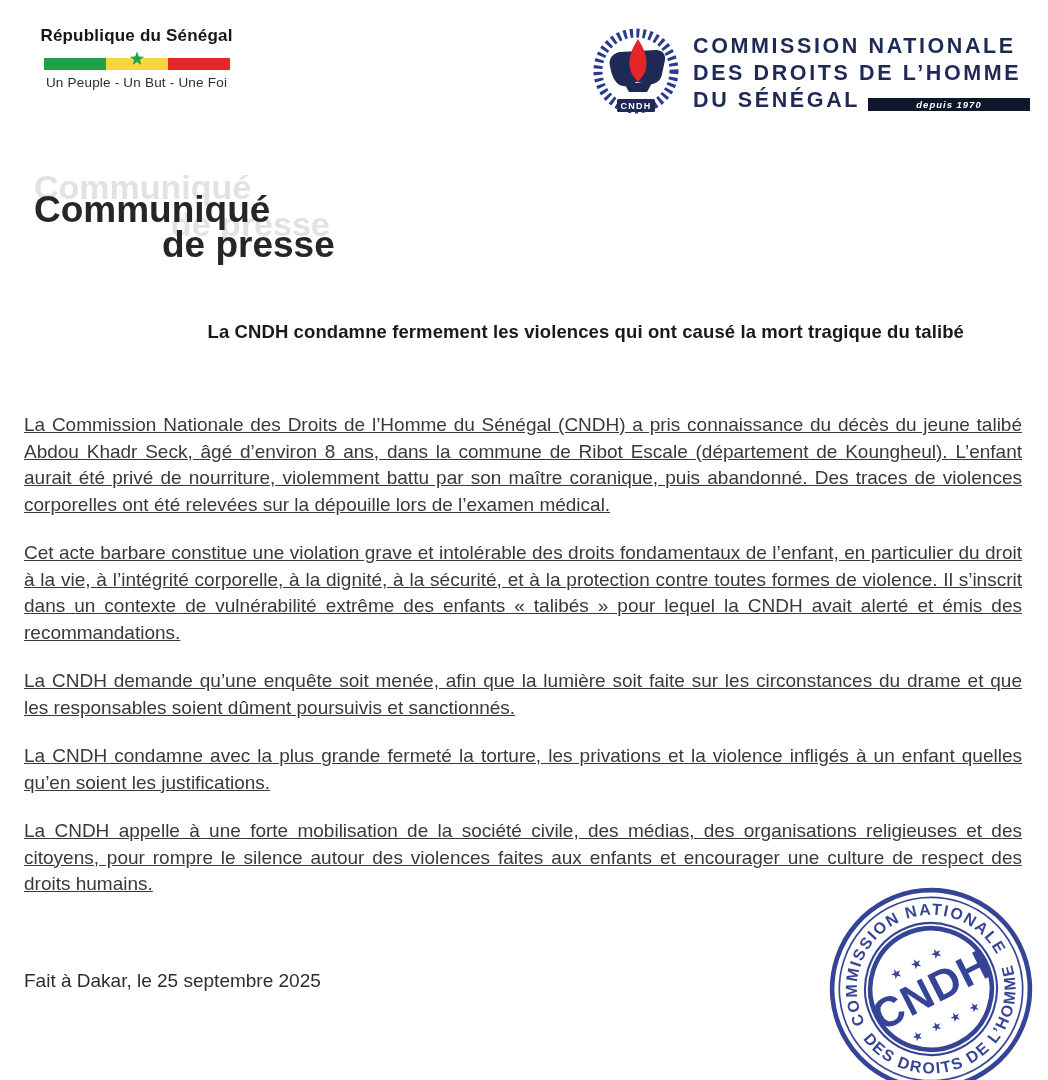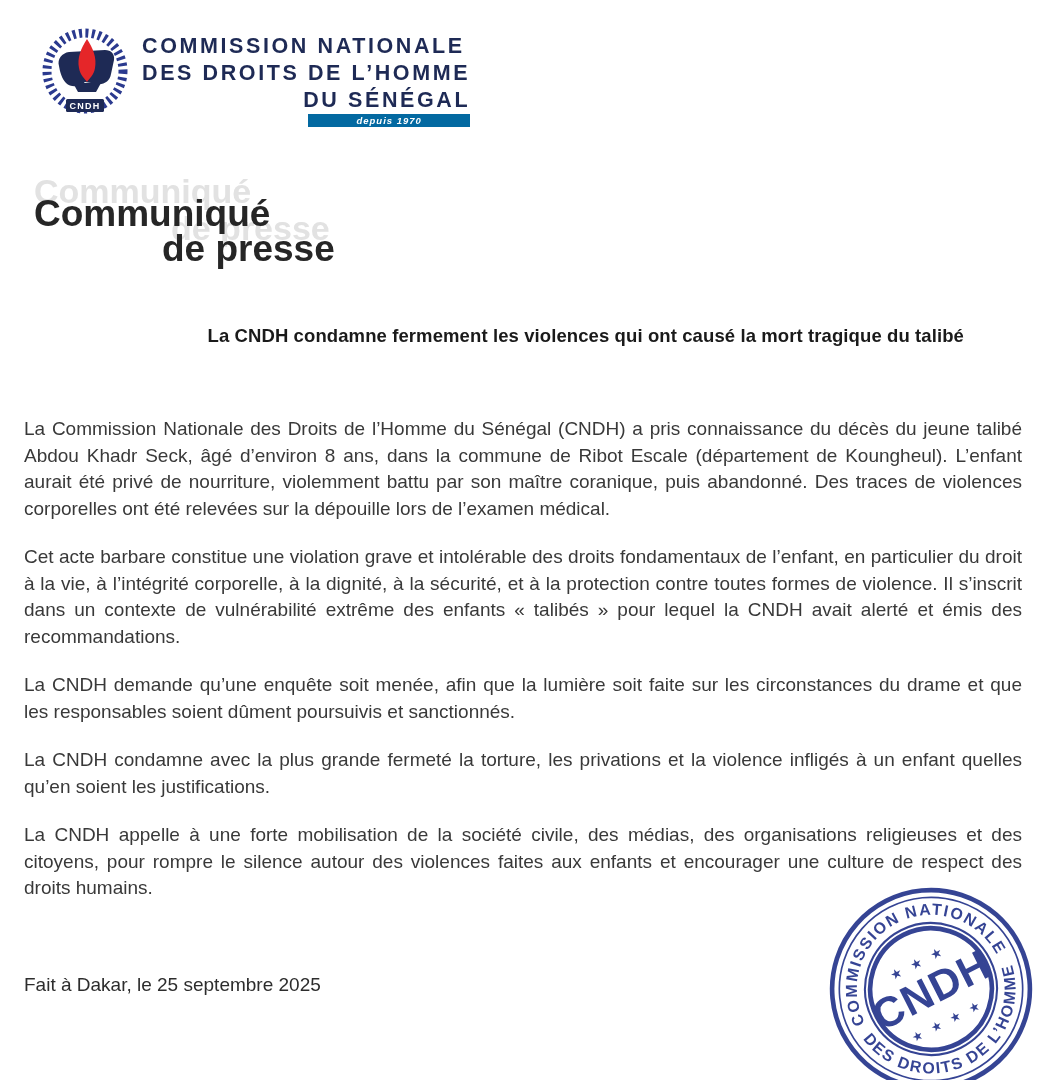--- a/index.html
+++ b/index.html
@@ -13,40 +13,40 @@
   .top { display:flex; justify-content:space-between; align-items:flex-start; padding:26px 18px 0 34px; }
   .gov { width:205px; text-align:center; }
   .gov-title { font-size:17px; font-weight:bold; color:#161616; letter-spacing:0.2px; }
   .flag { width:186px; height:24px; margin-top:2px; display:block; margin-left:auto; margin-right:auto; }
   .gov-motto { font-size:13.5px; color:#2d2d2d; margin-top:3px; letter-spacing:0.2px; }
 
   .org { display:flex; align-items:flex-start; gap:6px; }
   .cndh-logo { width:102px; height:100px; flex:0 0 auto; }
   .org-text { padding-top:7px; }
   .org-line { font-size:21.5px; font-weight:bold; color:#1e2a55; letter-spacing:2.6px; line-height:27px; white-space:nowrap; }
-  .org-line3-row { display:flex; align-items:flex-end;flex-direction:column; }
-  .since-bar { background:#0369a1; height:13px; width:162px; margin-left:8px; margin-bottom:3px;
+  .org-line3-row { display:flex; align-items:flex-end; }
+  .since-bar { background:#0f172a; height:13px; width:162px; margin-left:8px; margin-bottom:3px;
                display:flex; align-items:center; justify-content:center; }
   .since-text { color:#ffffff; font-size:9.5px; font-weight:bold; font-style:italic; letter-spacing:1px; }
 
   
   .doc-title { position:relative; height:112px; margin:42px 16px 0 34px; }
   .doc-title span { position:absolute; white-space:nowrap; font-weight:600; }
   .t1 { left:0;    top:0;    font-size:34px; color:#e2e2e2; }
   .t2 { left:137px; top:37px; font-size:34px; color:#e2e2e2; }
   .t3 { left:0;    top:21px; font-size:37px; color:#262626; }
   .t4 { left:128px; top:56px; font-size:37px; color:#262626; }
 
   
   .headline { margin:38px 84px 0; text-align:right; font-size:18.5px; line-height:28px;
               font-weight:bold; color:#1a1a1a; letter-spacing:0.1px; }
 
   
   .body { margin:66px 26px 0 24px; }
-  .body p { font-size:19px; line-height:26.5px; color:#393939; text-align:justify; margin:0 0 22px; }
+  .body p { font-size:19px; line-height:26.5px; color:#393939; text-align:justify; margin:0 0 22px;text-decoration:underline; }
 
   
   .footer { margin:72px 0 0 24px; }
   .f1 { font-size:19px; color:#2d2d2d; margin-bottom:7px; }
 
   
   .stamp { position:absolute; right:14px; top:886px; width:206px; height:206px; opacity:0.95; }
   .stamp-arc     { font-family:"Liberation Sans", sans-serif; font-size:15.5px; font-weight:bold; letter-spacing:1.6px; }
   .stamp-center  { font-family:"Liberation Sans", sans-serif; font-size:41px;  font-weight:bold; letter-spacing:1px; }
   .stamp-stars   { font-family:"DejaVu Sans", sans-serif; font-size:13px; letter-spacing:3px; }
@@ -54,20 +54,30 @@
 
   .logo-box-text { font-family:"Liberation Sans", sans-serif; font-size:9px; font-weight:bold; letter-spacing:1.2px; }
 </style>
 </head>
 <body>
 
 <div class="page">
 
   <header class="top">
 
+    <div class="gov">
+      <div class="gov-title">République du Sénégal</div>
+      <svg class="flag" viewBox="0 0 186 24">
+        <rect x="0" y="10" width="62" height="12" fill="#1fa24a"></rect>
+        <rect x="62" y="10" width="62" height="12" fill="#f8d73e"></rect>
+        <rect x="124" y="10" width="62" height="12" fill="#e52629"></rect>
+        <polygon fill="#1fa24a" points="93,3.5 94.8,8.6 100.1,8.7 95.9,11.9 97.4,17.1 93,14 88.6,17.1 90.2,11.9 85.9,8.7 91.2,8.6"></polygon>
+      </svg>
+      <div class="gov-motto">Un Peuple - Un But - Une Foi</div>
+    </div>
 
     <div class="org">
       <svg class="cndh-logo" viewBox="0 0 100 100">
 
         <circle cx="50" cy="45" r="38" fill="none" stroke="#2b3a8f" stroke-width="9" stroke-dasharray="3 3.4"></circle>
 
         <path fill="#1e2a55" d="M24,40 C22,33 27,27 34,26 L70,24 C76,24 80,28 79,34 L76,48 C75,55 69,59 62,58 L50,56 C45,61 36,62 31,57 C27,53 25,46 24,40 Z"></path>
 
         <path fill="#e52629" d="M52,13 C58,22 62,32 60,42 C59,49 54,53 52,56 C50,53 45,49 44,42 C42,32 46,22 52,13 Z"></path>
 

